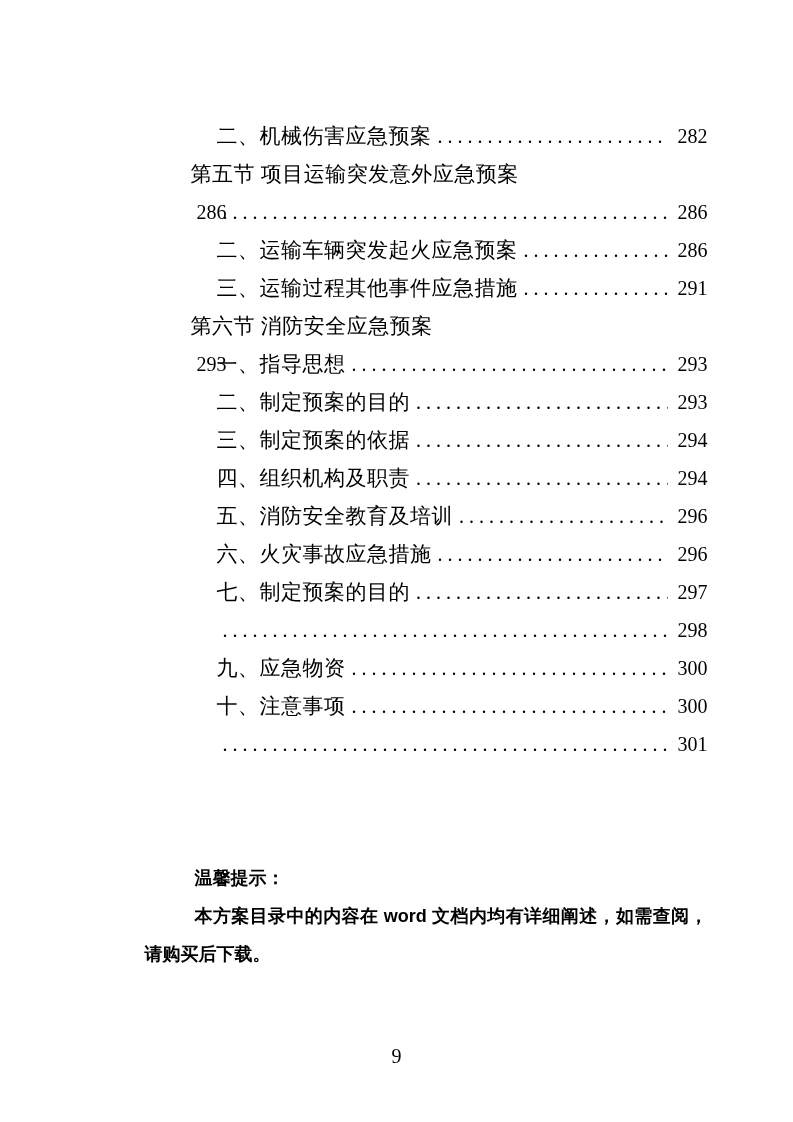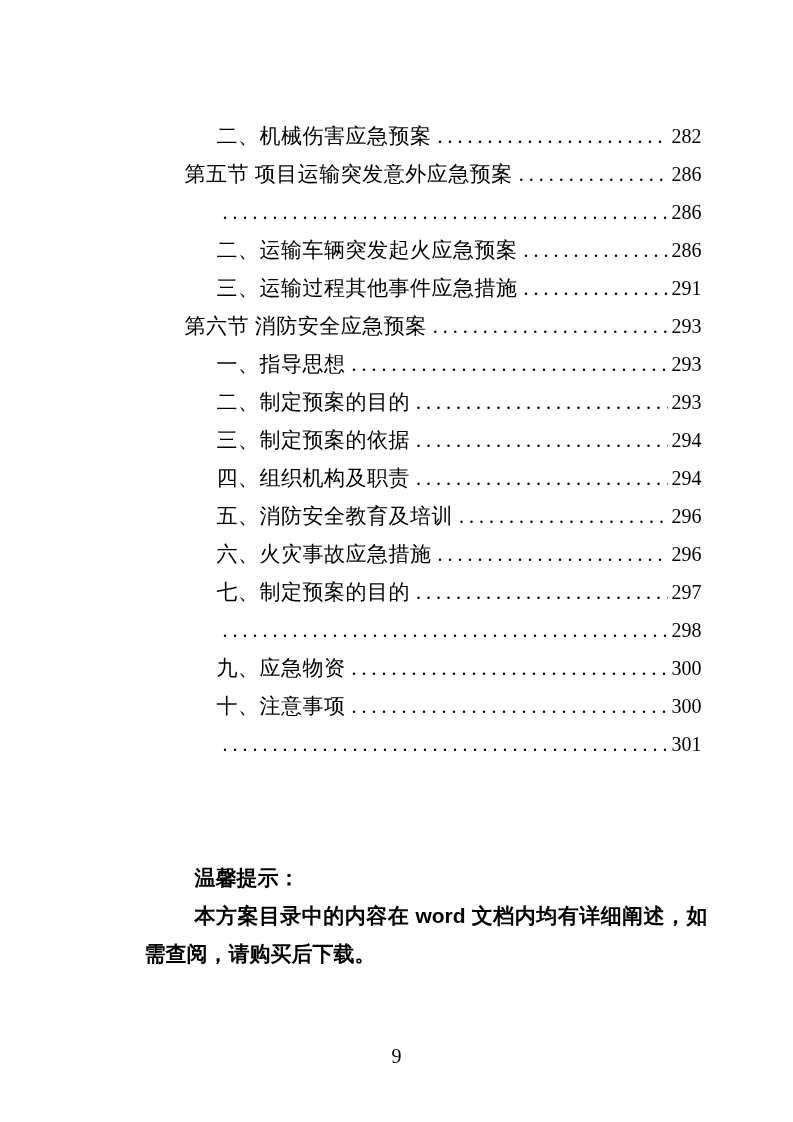--- a/index.html
+++ b/index.html
@@ -26,52 +26,53 @@
     width: 563px;
   }
   .toc-row {
     display: flex;
     align-items: baseline;
     height: 38px;
     line-height: 38px;
     font-size: 21px;
     white-space: nowrap;
   }
-  .toc-row.level-section { padding-left: 40px; }
+  .toc-row.level-section { padding-left: 40px; flex-direction: column; }
   .toc-row.level-sub     { padding-left: 72px; }
   .toc-label {
     flex: 0 0 auto;
     white-space: nowrap;
     letter-spacing: 0.5px;
   }
   .toc-leader {
     flex: 1 1 auto;
     overflow: hidden;
     white-space: nowrap;
     margin: 0 4px 0 6px;
     font-size: 20px;
   }
   .toc-leader::after {
     content: ". . . . . . . . . . . . . . . . . . . . . . . . . . . . . . . . . . . . . . . . . . . . . . . . . . . . . . . . . . . . . . . . . . . . . . . .";
   }
   .toc-page {
     flex: 0 0 auto;
     font-size: 20px;
+    text-align: right;
     min-width: 36px;
   }
 
   
   .notice {
     position: absolute;
     top: 844px;
     left: 113px;
     width: 563px;
     font-family: "Liberation Sans", sans-serif;
     font-weight: bold;
-    font-size: 21px;
+    font-size: 18px;
     line-height: 38px;
   }
   .notice-heading {
     text-indent: 50px;
   }
   .notice-body {
     text-indent: 50px;
     text-align: justify;
   }
 

